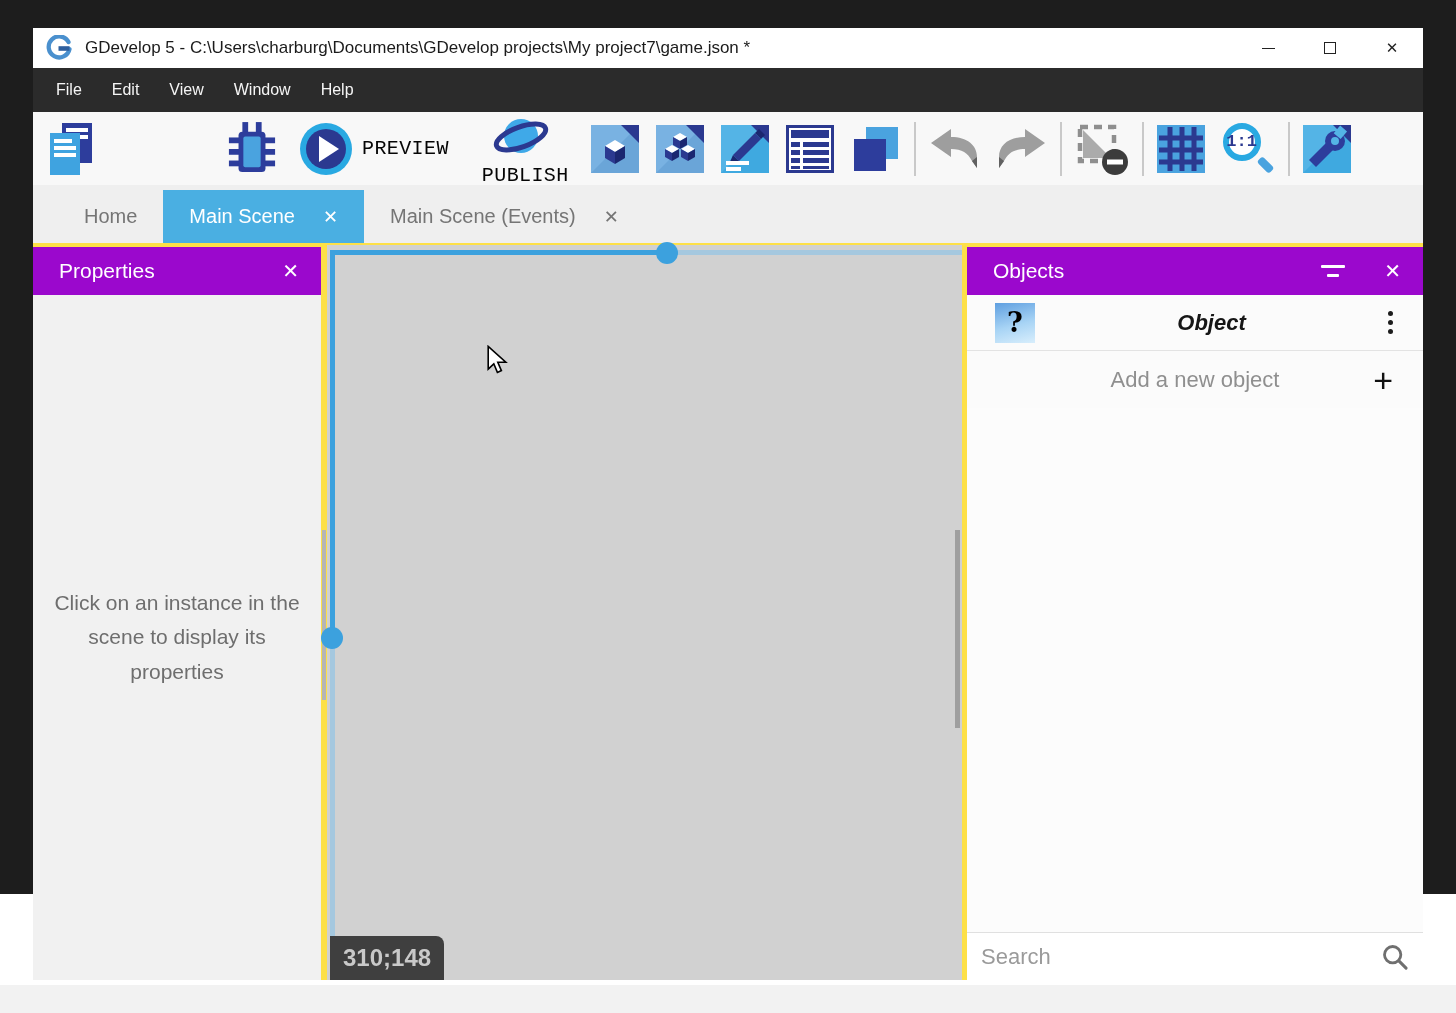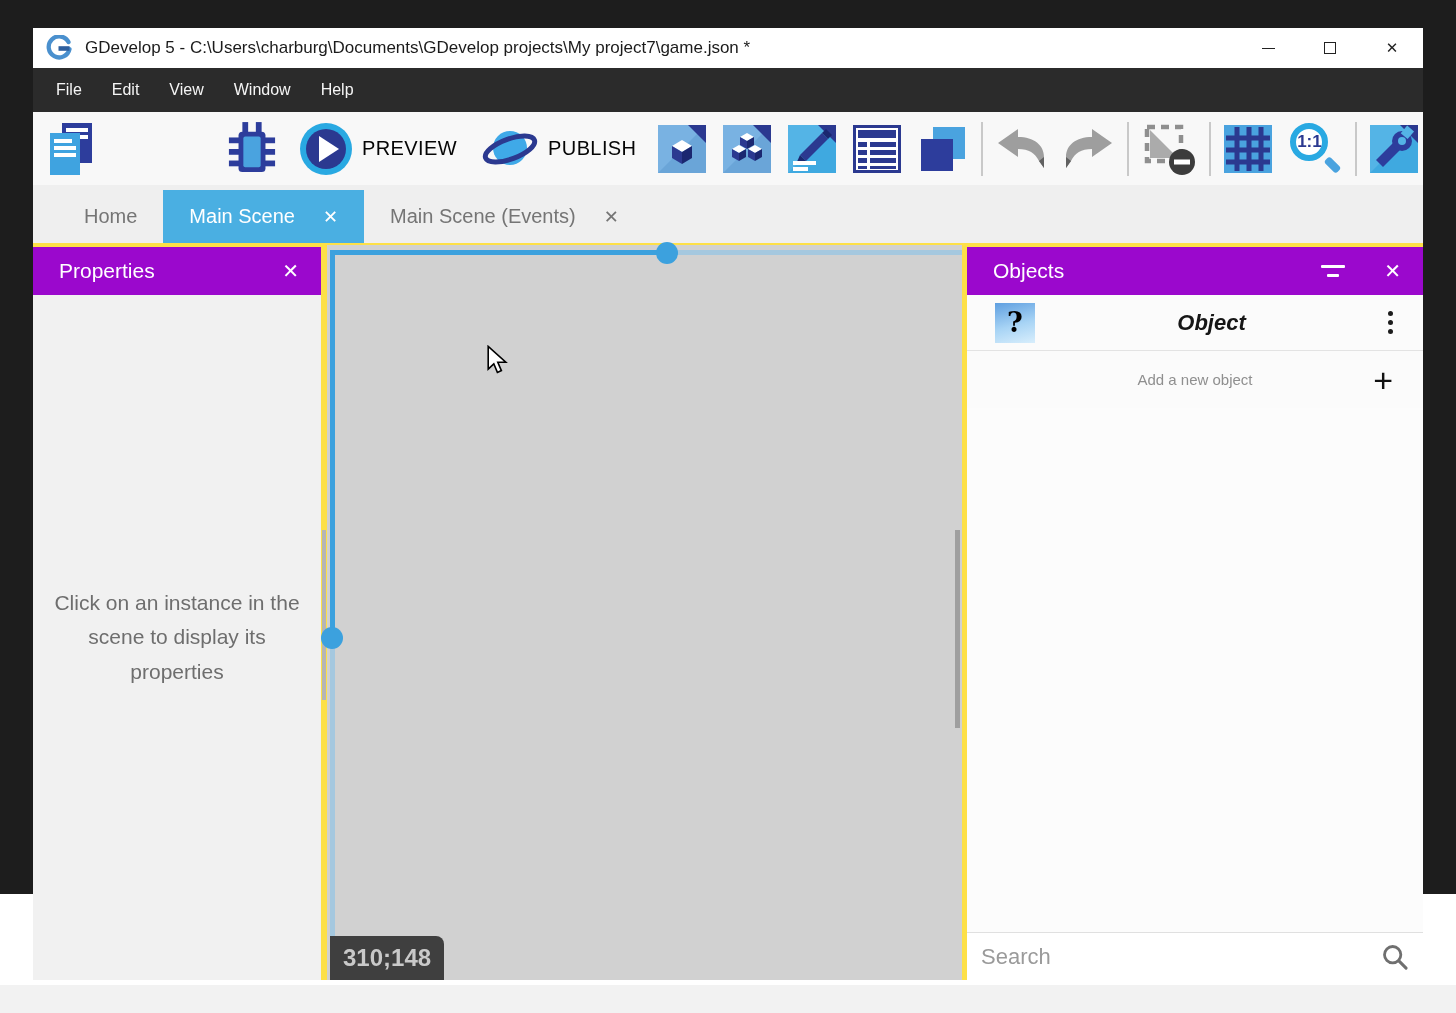--- a/index.html
+++ b/index.html
@@ -19,21 +19,21 @@
   .min-glyph { width:13px; height:0; border-top:1.6px solid #222; }
   .max-glyph { width:12px; height:12px; border:1.6px solid #222; }
   .close-glyph-txt { font-size:15px; color:#222; }
 
   
   .menubar { height:44px; background:#2b2b2b; display:flex; align-items:center; padding-left:8px; flex:0 0 auto; }
   .menu-item { color:#f5f5f5; font-size:16px; padding:0 15px; line-height:44px; }
 
   
   .toolbar { height:73px; background:#f8f8f8; display:flex; align-items:center; flex:0 0 auto; }
-  .tb-btn { display:flex; align-items:center; justify-content:center; flex:0 0 auto; }
+  .tb-btn { display:flex; align-items:center; justify-content:center; flex:0 0 auto;font-family:Liberation Mono, monospace; }
   .tb-label { font-size:20px; color:#050505; margin-left:9px; letter-spacing:.4px; }
   .tb-sep { width:2px; height:54px; background:#c9c9c9; margin:0 13px; flex:0 0 auto; }
   .zoom11 { position:relative; width:52px; height:52px; }
   .lens { width:38px; height:38px; border:6px solid #29a9e2; border-radius:50%; background:#fff;
           display:flex; align-items:center; justify-content:center; font-size:17px; font-weight:bold; color:#2b3990; }
   .lens-handle { position:absolute; width:17px; height:8px; background:#4aa3df; transform:rotate(45deg);
                  right:1px; bottom:6px; border-radius:3px; }
 
   
   .tabbar { height:58px; background:#efefef; display:flex; align-items:flex-end; padding-left:25px; flex:0 0 auto; }
@@ -80,21 +80,21 @@
   .object-row { height:56px; display:flex; align-items:center; background:#fbfbfb;
                 border-bottom:1px solid #e3e3e3; padding:0 30px 0 28px; }
   .q-icon { width:40px; height:40px; background:linear-gradient(165deg,#5f9fe0 0%,#a8d4f5 55%,#d8eefc 100%);
             color:#000; font-family:"DejaVu Serif", serif; font-weight:bold; font-size:27px;
             display:flex; align-items:center; justify-content:center; }
   .object-name { flex:1; text-align:center; font-size:22px; font-style:italic; font-weight:bold; color:#161616; }
   .kebab { display:flex; flex-direction:column; gap:4px; }
   .kebab i { width:5px; height:5px; border-radius:50%; background:#1c1c1c; display:block; }
 
   .add-row { height:57px; position:relative; display:flex; align-items:center; background:#fbfbfb; }
-  .add-label { flex:1; text-align:center; font-size:15px; color:#8f8f8f; }
+  .add-label { flex:1; text-align:center; font-size:22px; color:#8f8f8f; }
   .plus-glyph { position:absolute; right:30px; top:50%; transform:translateY(-50%);
                 font-size:34px; font-weight:400; color:#111; line-height:1; }
 
   .search-row { margin-top:auto; height:48px; background:#ffffff; border-top:1px solid #e0e0e0;
                 display:flex; align-items:center; padding:0 14px; flex:0 0 auto;gap:17px; }
   .search-input { flex:1; border:none; outline:none; font-size:22px; color:#333; background:transparent;
                   font-family:"Liberation Sans", sans-serif; }
   .search-input::placeholder { color:#9a9a9a; }
 </style>
 </head>
@@ -164,21 +164,21 @@
 
       <div class="tb-btn" style="margin-left:22px;">
         <svg width="54" height="54" viewBox="0 0 54 54">
           <circle cx="27" cy="27" r="26" fill="#29a9e2"></circle>
           <circle cx="27" cy="27" r="20" fill="#2b3990"></circle>
           <path d="M20 14 L40 27 L20 40 Z" fill="#fff"></path>
         </svg>
         <span class="tb-label">PREVIEW</span>
       </div>
 
-      <div class="tb-btn" style="margin-left:24px;">
+      <div class="tb-btn" style="margin-left:24px;flex-direction:column;">
         <svg width="58" height="54" viewBox="0 0 58 54">
           <circle cx="29" cy="26" r="17" fill="#3fa9e8"></circle>
           <ellipse cx="29" cy="27" rx="26" ry="10" fill="none" stroke="#2b3990" stroke-width="5" transform="rotate(-20 29 27)"></ellipse>
         </svg>
         <span class="tb-label">PUBLISH</span>
       </div>
 
       <div class="tb-btn" style="margin-left:22px;">
         <svg width="48" height="48" viewBox="0 0 48 48">
           <rect width="48" height="48" fill="#6aa5d8"></rect>

